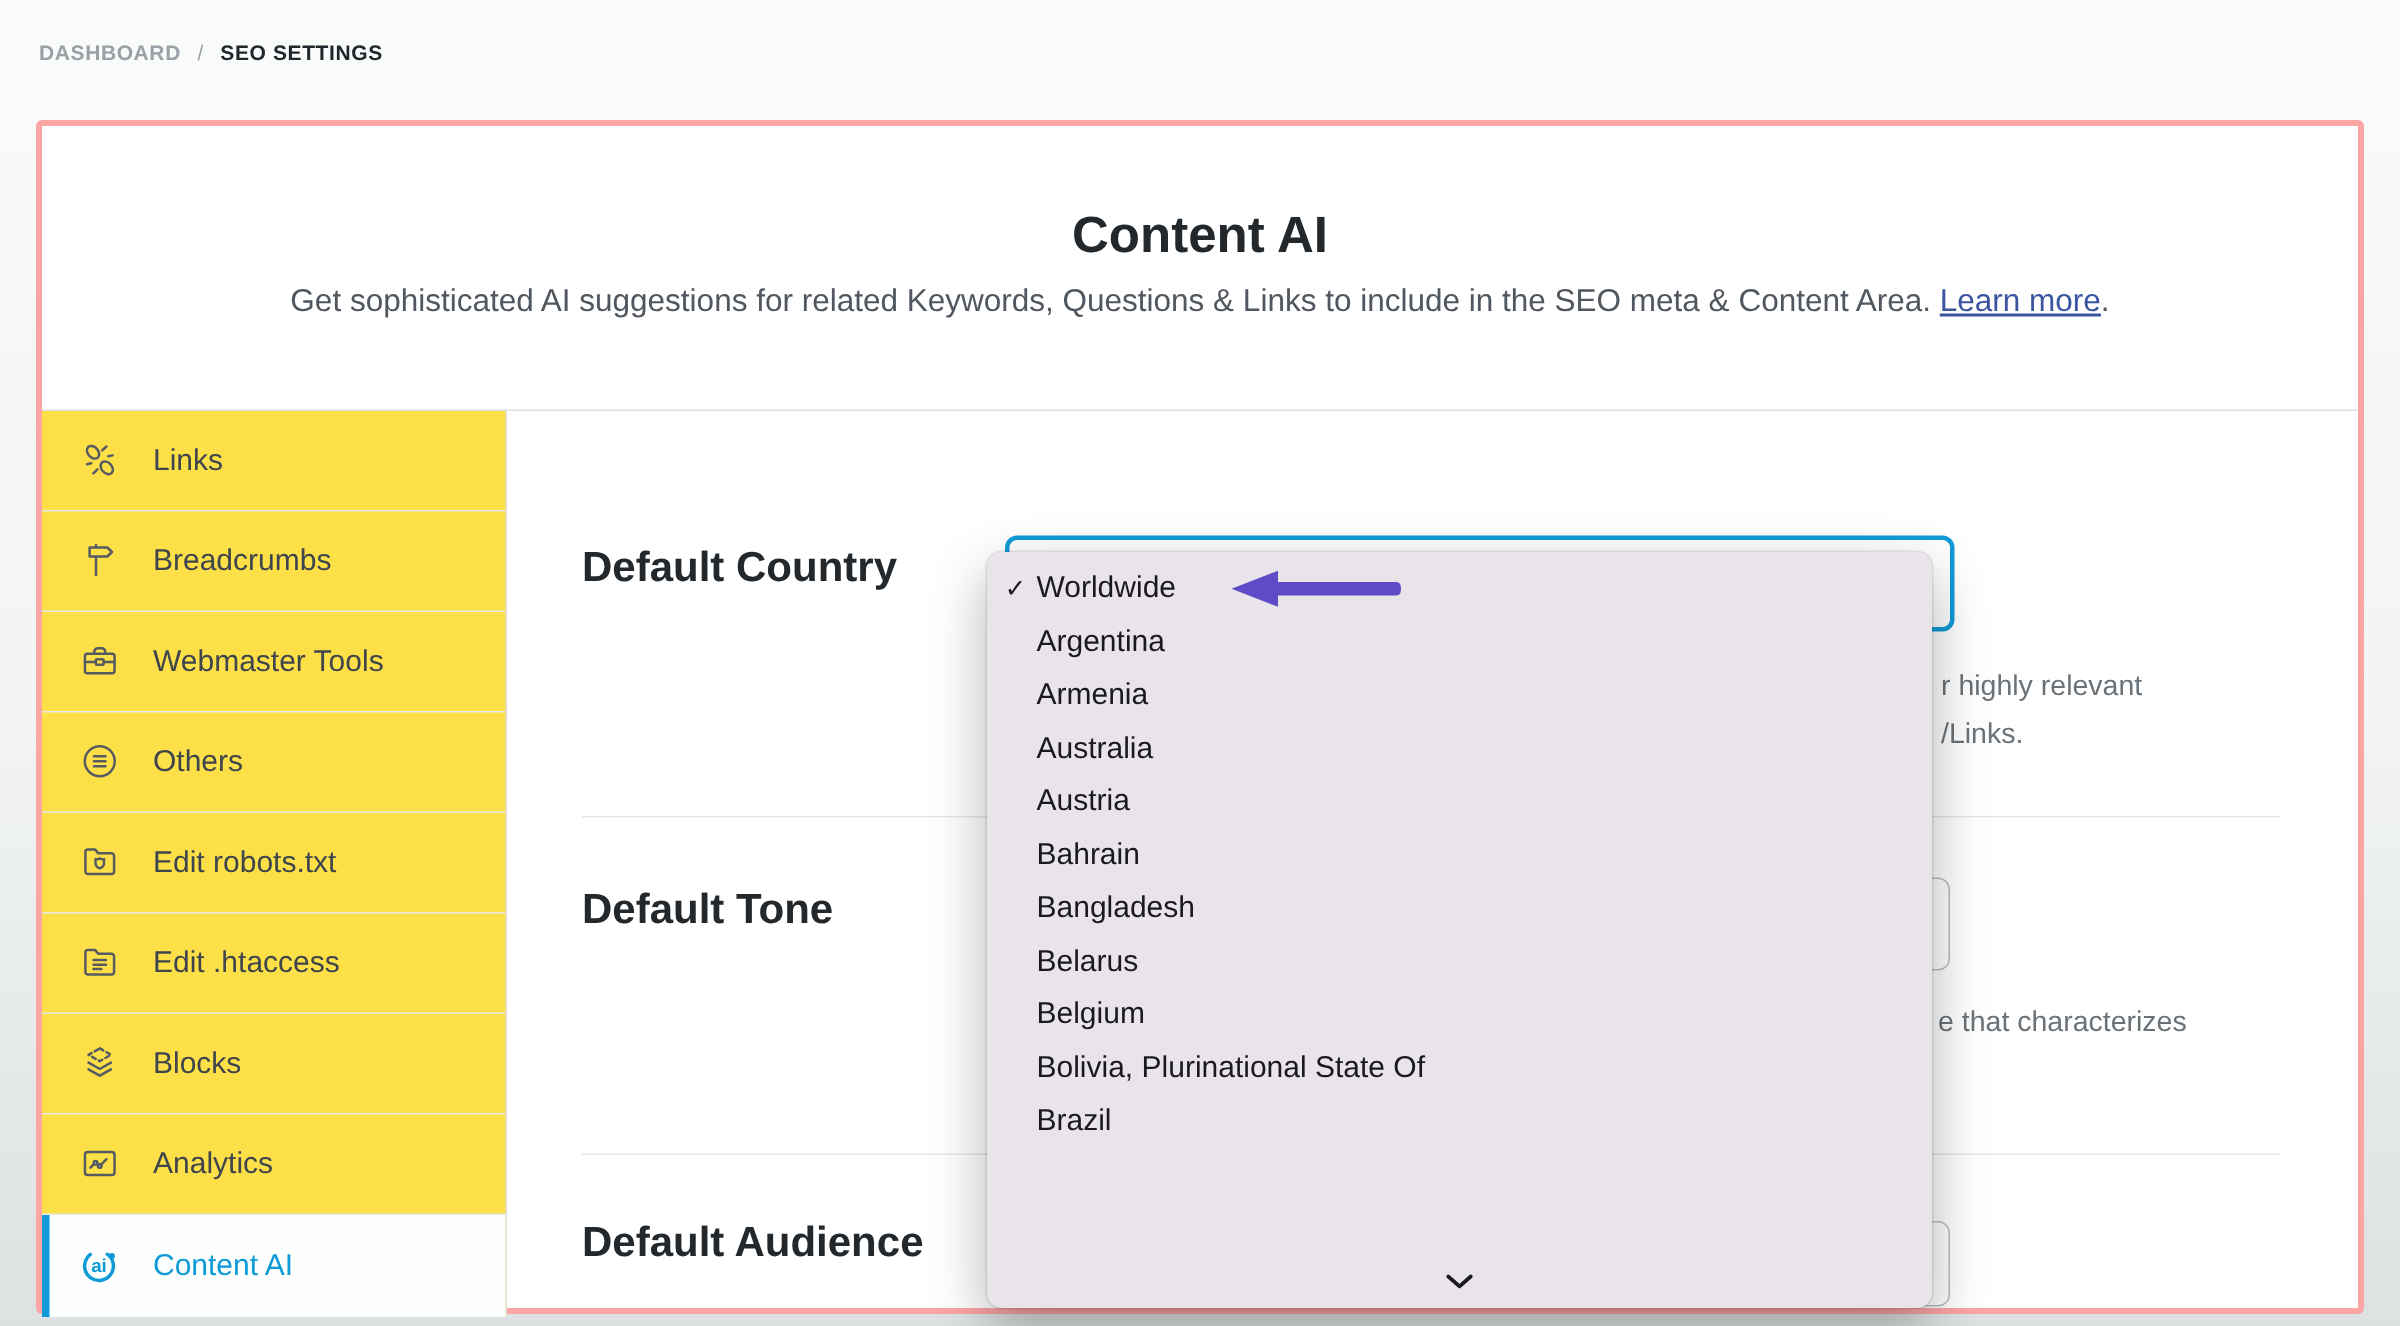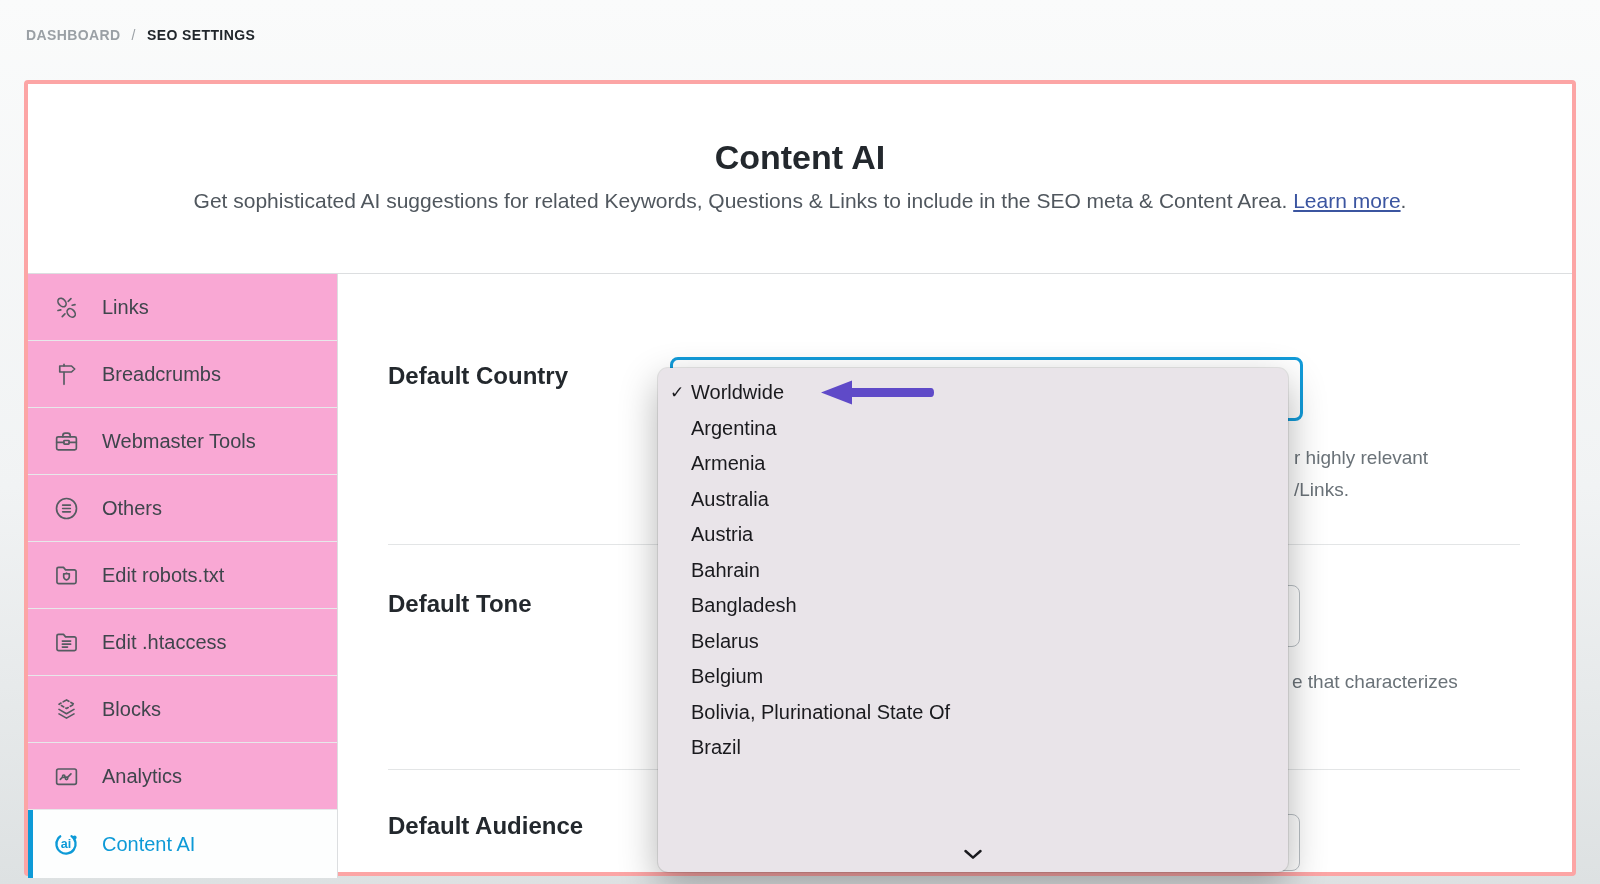--- a/index.html
+++ b/index.html
@@ -17,28 +17,28 @@
   
   .card{position:absolute;left:24px;top:80px;width:1552px;height:796px;background:#ffffff;
         border:4px solid #fca5a5;border-radius:4px;box-sizing:border-box;}
   .card-header{position:absolute;left:0;top:0;width:100%;height:190px;border-bottom:1px solid #dcdee0;
         box-sizing:border-box;text-align:center;}
   .page-title{margin:0;padding-top:54px;font-size:34px;line-height:38px;font-weight:bold;color:#23282d;}
   .page-sub{margin:0;padding-top:13px;font-size:21px;color:#50575e;}
   .page-sub a{color:#3b55a0;text-decoration:underline;cursor:pointer;}
   
   .sidebar{position:absolute;left:0;top:190px;width:310px;height:604px;box-sizing:border-box;
-        border-right:1px solid #dcdee0;background:#f9a8d4;}
+        border-right:1px solid #dcdee0;background:#fde047;}
   .side-item{height:67px;display:flex;align-items:center;box-sizing:border-box;border-bottom:1px solid #e7e8ea;
         padding-left:24px;gap:22px;font-size:20px;color:#3f454c;cursor:pointer;}
-  .side-item .s-ico{width:28px;height:28px;flex:0 0 28px;display:flex;align-items:center;justify-content:center;}
+  .side-item .s-ico{width:28px;height:28px;flex:0 0 28px;display:flex;align-items:flex-start;justify-content:center;}
   .side-item.active{height:68px;border-bottom:none;border-left:5px solid #0d9ad7;padding-left:19px;
         color:#0d9ad7;background:#fdfefe;}
   
-  .fld-label{position:absolute;font-size:24px;font-weight:bold;color:#23282d;}
+  .fld-label{position:absolute;font-size:28px;font-weight:bold;color:#23282d;}
   .sel{position:absolute;background:#fff;box-sizing:border-box;border-radius:8px;cursor:pointer;}
   .sel-country{left:670px;top:357px;width:633px;height:64px;border:3px solid #129bd9;}
   .sel-gray{border:1px solid #b9bfc4;}
   .sel-tone{left:670px;top:585px;width:630px;height:62px;}
   .sel-audience{left:670px;top:814px;width:630px;height:57px;}
   .divider{position:absolute;left:388px;width:1132px;height:1px;background:#e3e5e6;}
   .desc{position:absolute;font-size:19px;color:#6a7278;line-height:23px;white-space:nowrap;}
   
   .dropdown{position:absolute;left:658px;top:368px;width:630px;height:504px;background:#e9e4e9;
         border-radius:10px;box-sizing:border-box;padding-top:7px;z-index:5;

